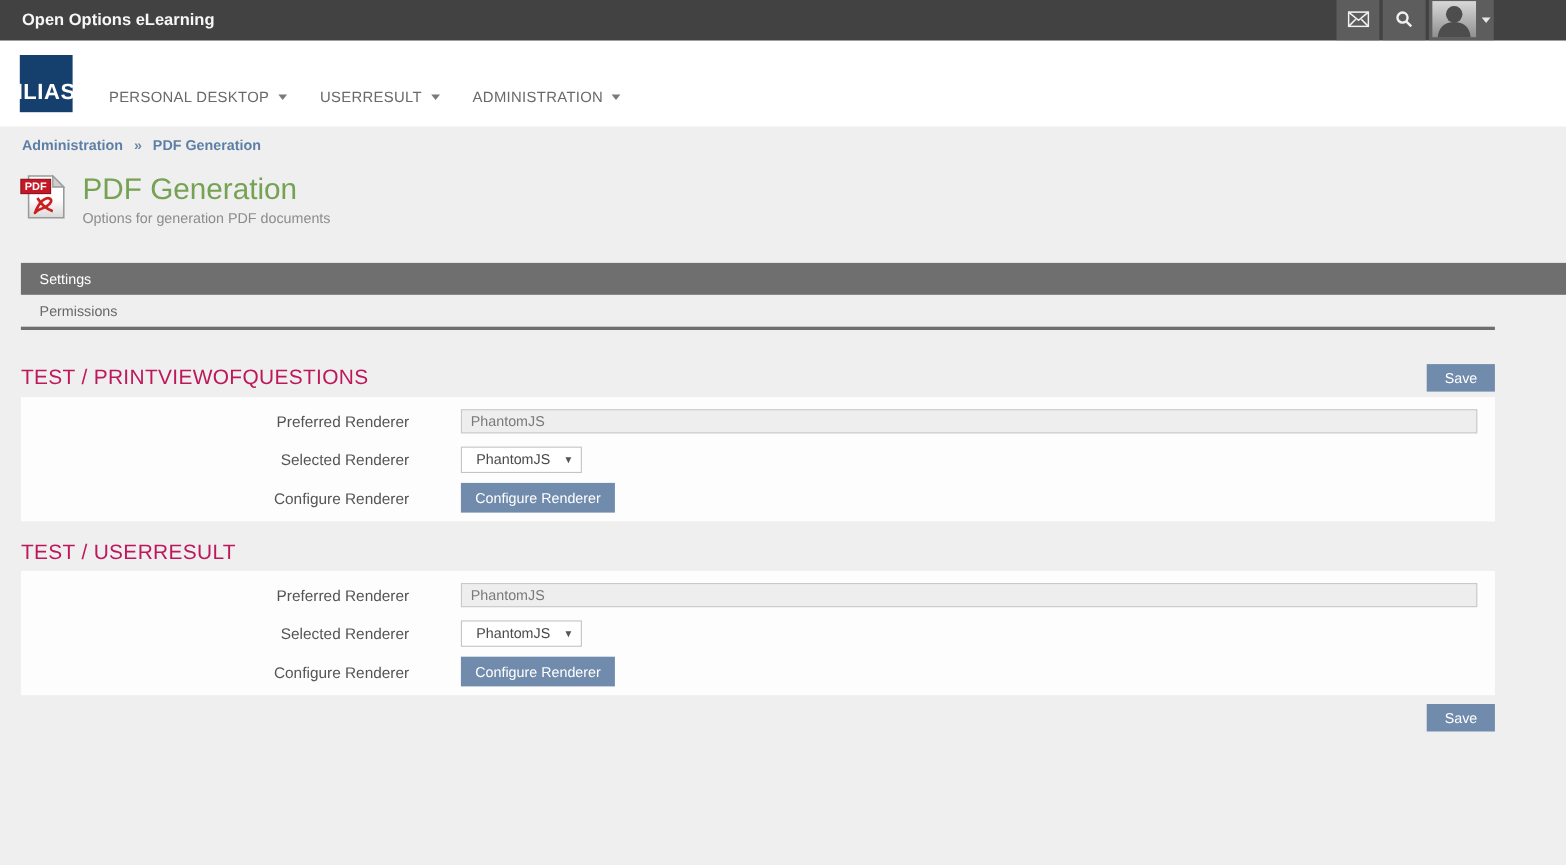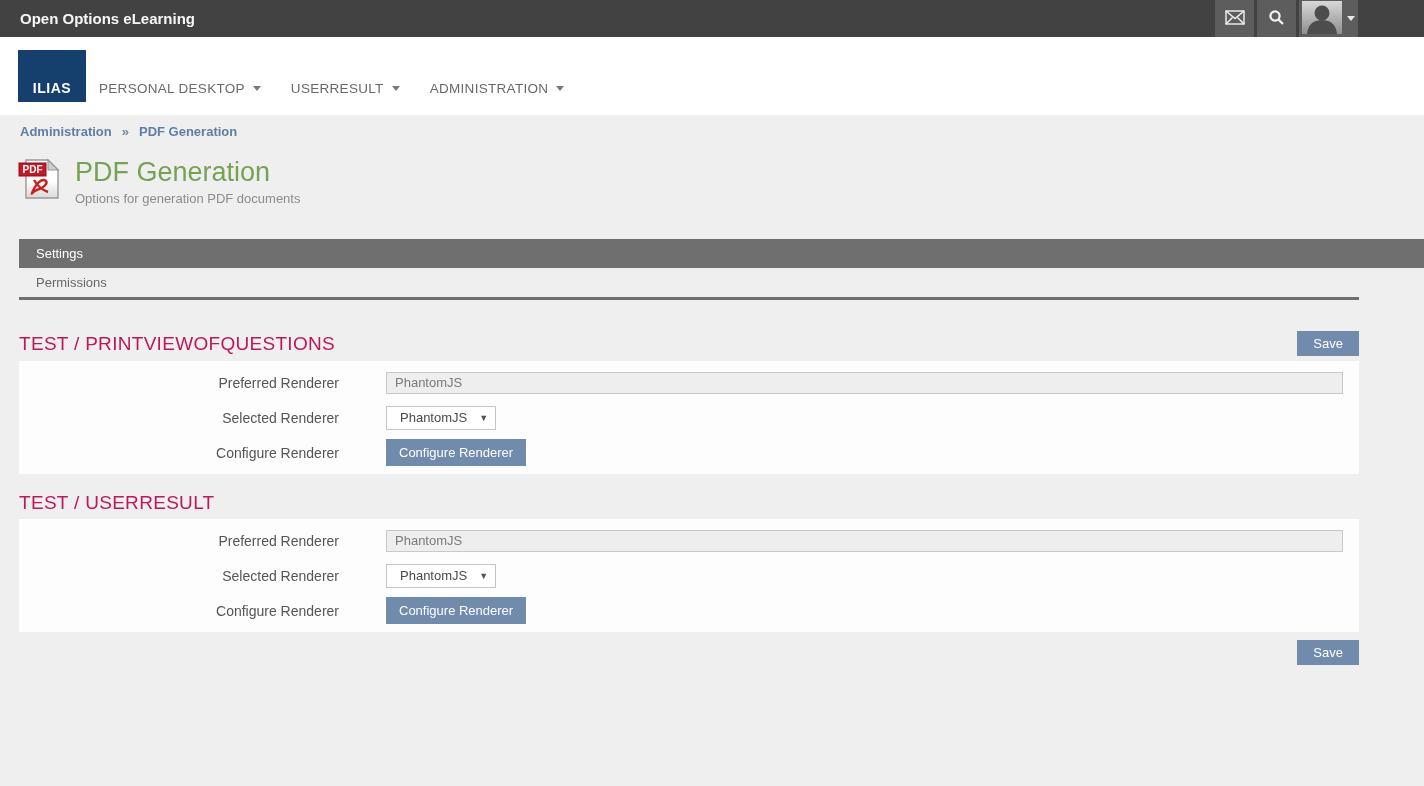--- a/index.html
+++ b/index.html
@@ -13,22 +13,22 @@
   .topbar-actions { display:flex; gap:3px; margin-right:66px; }
   .tb-btn { width:39px; background:#5d5d5d; display:flex; align-items:center;
     justify-content:center; cursor:pointer; border:none; }
   .tb-avatar { width:59px; background:#5d5d5d; display:flex; align-items:center;
     justify-content:center; gap:5px; cursor:pointer; border:none; }
   .caret-down-white { width:0; height:0; border-left:4px solid transparent;
     border-right:4px solid transparent; border-top:5px solid #e8e8e8; }
 
   
   .header-band { height:78px; background:#ffffff; position:relative; }
-  .logo { position:absolute; left:18px; top:13px; width:68px; height:52px;
-    background:#15406e; color:#fff; font-weight:bold; font-size:14px;
+  .logo { position:absolute; left:18px; top:13px; width:48px; height:52px;
+    background:#15406e; color:#fff; font-weight:bold; font-size:20px;
     letter-spacing:.5px; display:flex; align-items:flex-end; justify-content:center;
     padding-bottom:6px; cursor:pointer; }
   .mainnav { position:absolute; left:99px; top:44px; display:flex; gap:30px; }
   .nav-item { display:flex; align-items:center; gap:8px; font-size:13.5px;
     color:#696969; letter-spacing:.3px; cursor:pointer; white-space:nowrap; }
   .caret-down-gray { width:0; height:0; border-left:4px solid transparent;
     border-right:4px solid transparent; border-top:5px solid #7a7a7a; }
 
   
   .breadcrumb { display:flex; gap:10px; padding:9px 0 0 20px; font-size:13px;
@@ -50,21 +50,21 @@
 
   
   .content { width:1340px; margin-left:19px; }
   .section-head { display:flex; justify-content:space-between; align-items:center;
     margin-top:31px; }
   .section-title { font-size:19px; font-weight:400; color:#be185d; letter-spacing:.3px; }
   .btn-save { background:#708bac; color:#fff; border:none; font-size:13px;
     padding:5px 16px; cursor:pointer; font-family:inherit; }
 
   .form-box { background:#fdfdfd; padding:4px 0; margin-top:5px; }
-  .form-row { display:flex; align-items:center; height:35px; }
+  .form-row { display:flex; align-items:center; height:35px;margin-left:33px; }
   .form-label { width:350px; text-align:right; padding-right:30px; font-size:14px;
     color:#555555; }
   .form-control { flex:1; display:flex; align-items:center; padding-right:16px;padding-left:17px; }
   .text-input { width:100%; height:22px; background:#eeeeee; border:1px solid #c9c9c9;
     color:#7a7a7a; font-size:13px; padding:0 8px; font-family:inherit; }
   .select-box { min-width:102px; height:24px; background:#ffffff; border:1px solid #c4c4c4;
     display:inline-flex; align-items:center; justify-content:space-between;
     padding:0 7px 0 13px; font-size:13px; color:#4a4a4a; gap:12px; cursor:pointer; }
   .select-caret { font-size:9px; color:#555555; }
   .btn-config { background:#708bac; color:#fff; border:none; font-size:13px;

